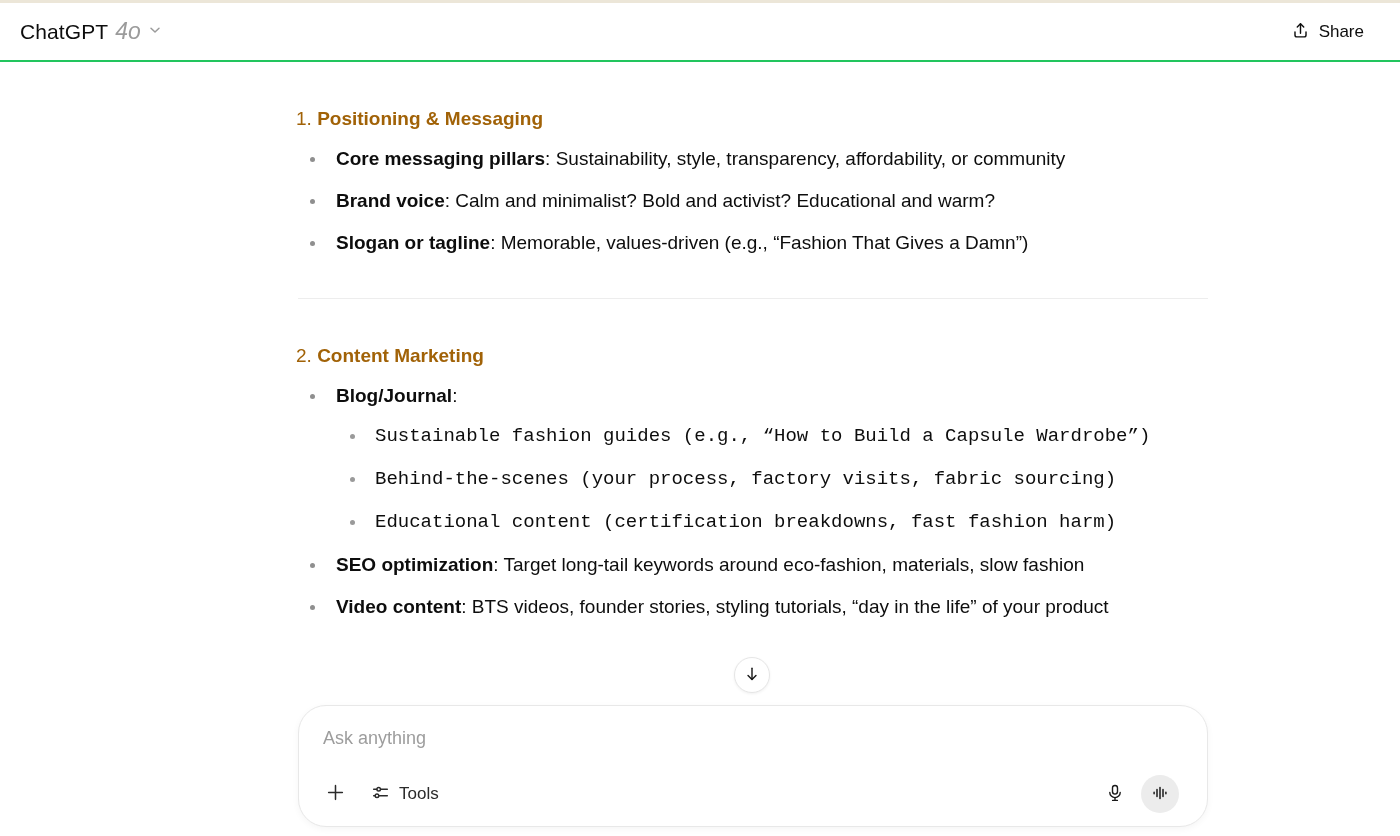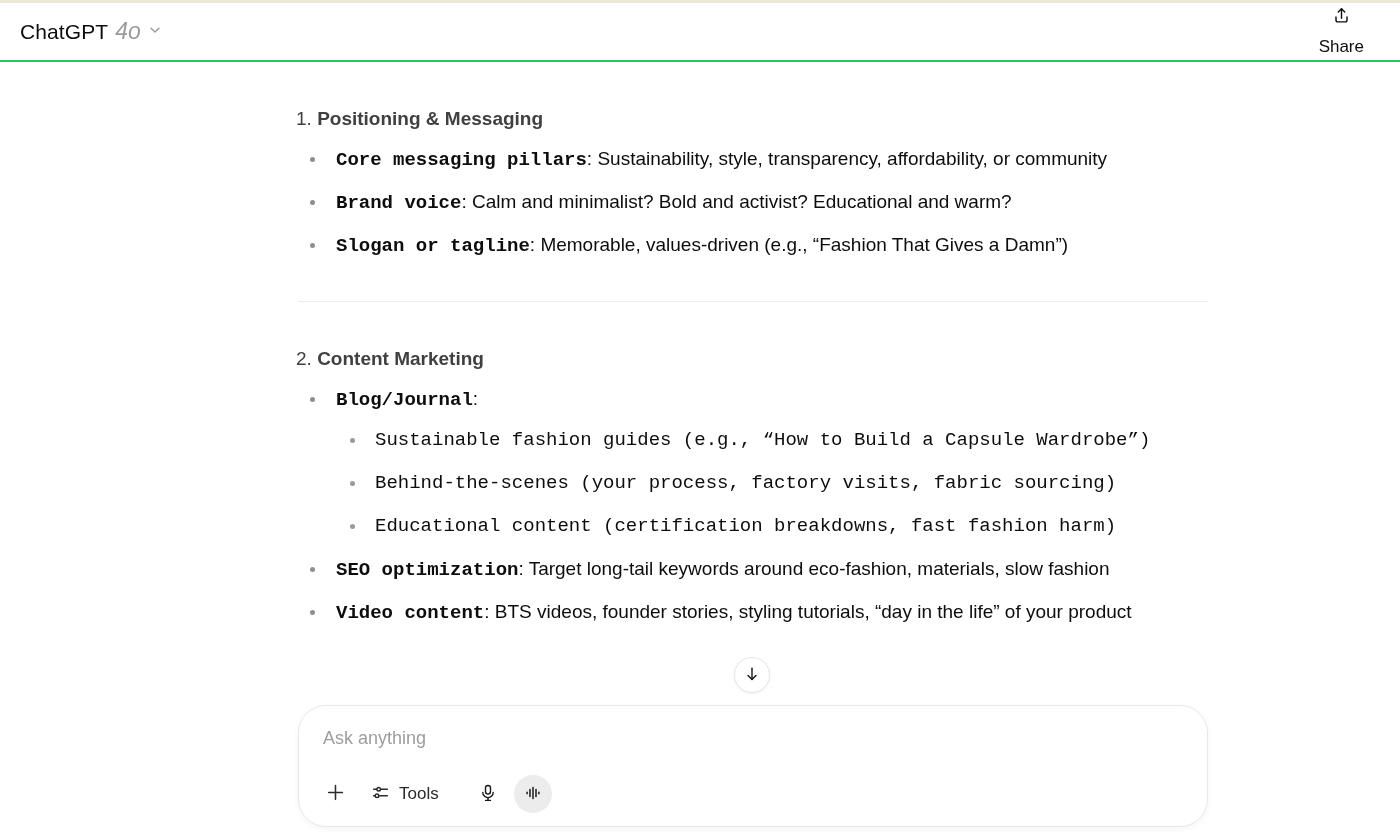--- a/index.html
+++ b/index.html
@@ -67,21 +67,20 @@
     display: flex;
     align-items: center;
     gap: 9px;
     margin-right: 28px;
     padding: 6px 8px;
     border-radius: 8px;
     cursor: pointer;
     background: transparent;
     border: none;
     font-family: inherit;
-    flex-direction: column;
   }
   .share-label {
     font-size: 17px;
     color: #0d0d0d;
   }
 
   
   .conversation {
     position: absolute;
     top: 63px; left: 0;
@@ -91,21 +90,21 @@
   }
   .thread {
     width: 912px;
     margin-left: 296px;
     padding-top: 43px;
   }
 
   .sec-heading {
     font-size: 19px;
     line-height: 26px;
-    color: #404040;
+    color: #a16207;
     margin: 0;
     font-weight: 400;
   }
   .sec-heading b { font-weight: 700; }
 
   ul.lvl1 {
     list-style: none;
     margin: 14px 0 0 0;
     padding: 0;
   }
@@ -144,21 +143,21 @@
   ul.lvl2 > li::before {
     content: "";
     position: absolute;
     left: 14px;
     top: 11px;
     width: 5px;
     height: 5px;
     border-radius: 50%;
     background: #9a9a9a;
   }
-  .li-strong { font-weight: 700; font-family: Liberation Mono, monospace; }
+  .li-strong { font-weight: 700; }
 
   .divider {
     width: 910px;
     height: 1px;
     background: #ededed;
     margin: 42px 0 44px 2px;
     border: none;
   }
 
   
@@ -209,20 +208,21 @@
   }
   .composer-input::placeholder { color: #9d9d9d; }
 
   .composer-bottom {
     position: absolute;
     left: 0; right: 12px;
     bottom: 12px;
     height: 40px;
     display: flex;
     align-items: center;
+    justify-content: space-between;
     padding: 0 16px 0 18px;
     gap: 20px;
   }
   .left-tools {
     display: flex;
     align-items: center;
     gap: 10px;
   }
   .icon-btn {
     width: 36px;

